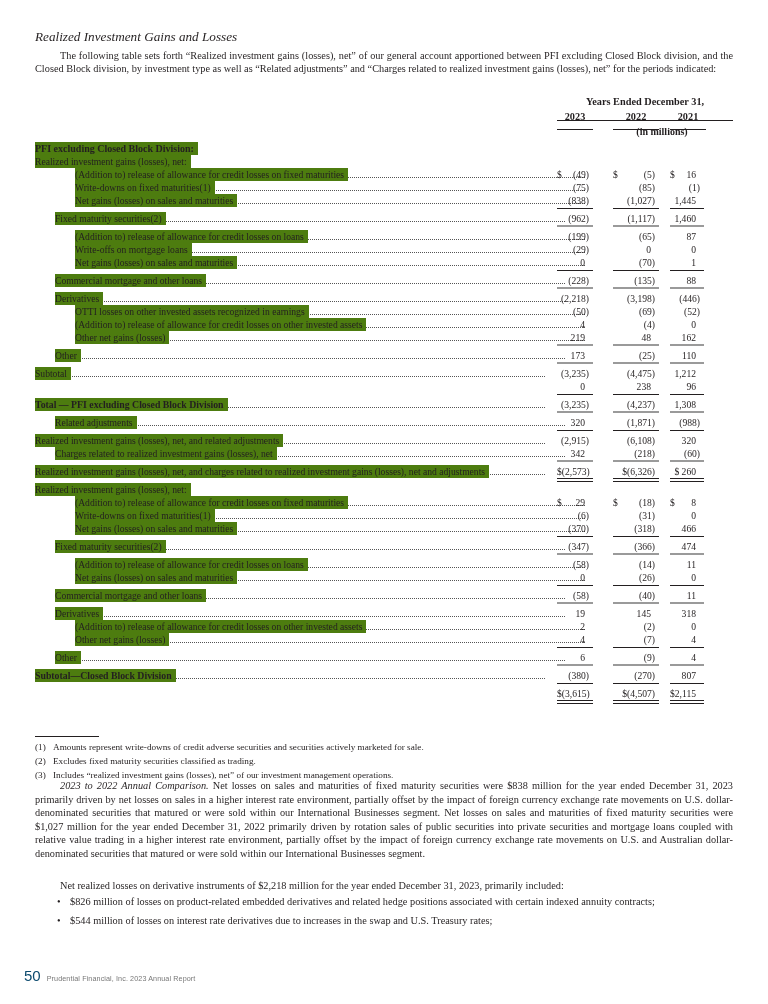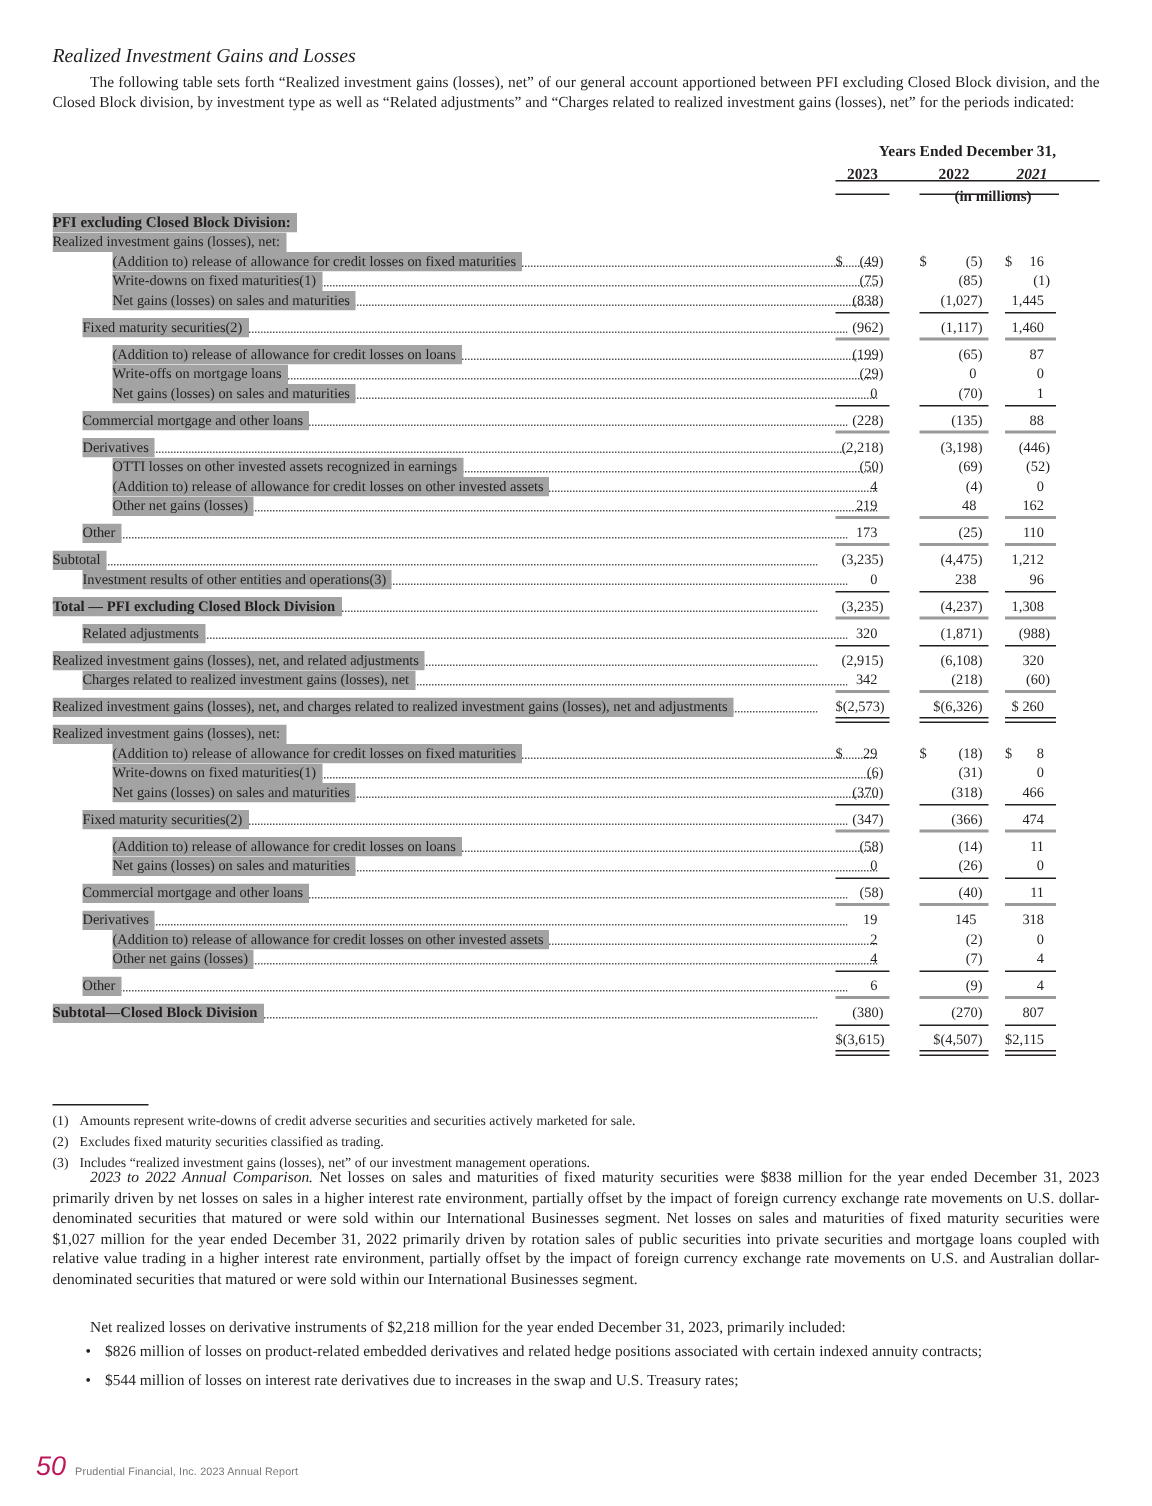--- a/index.html
+++ b/index.html
@@ -31,21 +31,21 @@
     position: absolute; top: 125px; left: 597px; width: 60px; text-align: center;
     font-weight: bold; font-size: 10px;
   }
 
   .tbl { position: absolute; left: 0; top: 142px; width: 698px; }
   .row { position: relative; height: 13px; }
   .row .label {
     position: absolute; left: 0; width: 510px; white-space: nowrap; overflow: hidden;
     font-size: 9.6px; line-height: 13px;
   }
-  .row .label span.txt { background: #a3a3a3; padding-right: 4px; position: relative; z-index: 1; }
+  .row .label span.txt { background: #4d7c0f; padding-right: 4px; position: relative; z-index: 1; }
   .row .label .dots {
     position: absolute; left: 0; right: 0; bottom: 3px; height: 0;
     border-bottom: 1.5px dotted #555; z-index: 0;
   }
   .row.bold .label { font-weight: bold; font-size: 9.8px; }
   .row.head .label { font-weight: bold; font-size: 10px; }
   .ind1 .label { padding-left: 20px; }
   .ind2 .label { padding-left: 40px; }
   .row .label span.txt { display: inline-block; }
   .row.ind1 .label .dots { left: 20px; }
@@ -93,35 +93,35 @@
     text-indent: 25px; font-size: 10.3px; line-height: 13px;
   }
   ul.bullets {
     position: absolute; top: 895px; left: 0; width: 698px; margin: 0; padding: 0; list-style: none;
     font-size: 10.3px; line-height: 13px;
   }
   ul.bullets li { position: relative; padding-left: 35px; margin-bottom: 6px; padding-right: 50px; }
   ul.bullets li .bul { position: absolute; left: 22px; }
 
   .footer { position: absolute; left: 24px; top: 966px; font-family: "Liberation Sans", "DejaVu Sans", sans-serif; color: #555; }
-  .footer .pg { font-size: 18px; color: #be185d; font-style: italic; }
+  .footer .pg { font-size: 15px; color: #0c4a6e; }
   .footer .rpt { font-size: 7.2px; margin-left: 6px; color: #777; letter-spacing: 0.1px; }
 </style>
 </head>
 <body>
 
 <div class="page">
   <h2 class="section-title">Realized Investment Gains and Losses</h2>
   <p class="intro">The following table sets forth “Realized investment gains (losses), net” of our general account apportioned between PFI excluding Closed Block division, and the Closed Block division, by investment type as well as “Related adjustments” and “Charges related to realized investment gains (losses), net” for the periods indicated:</p>
 
   <div class="hdr-years">Years Ended December 31,</div>
   <div class="hdr-cols">
     <div class="hdr-col" style="left:522px;width:36px;">2023</div>
     <div class="hdr-col" style="left:578px;width:46px;">2022</div>
-    <div class="hdr-col" style="left:635px;width:36px;font-style:italic;">2021</div>
+    <div class="hdr-col" style="left:635px;width:36px;">2021</div>
   </div>
   <div class="hdr-unit">(in millions)</div>
 
   <div class="tbl" id="tbl">
       <div class="row head nodots">
         <div class="label"><span class="txt">PFI excluding Closed Block Division:</span></div>
       </div>
       <div class="row nodots">
         <div class="label"><span class="txt">Realized investment gains (losses), net:</span></div>
       </div>
@@ -209,21 +209,20 @@
         <div class="val c2 nop"><span>110</span></div>
       </div>
       <div class="gap"></div>
       <div class="row">
         <div class="label"><span class="txt">Subtotal</span><span class="dots"></span></div>
         <div class="val c0 paren"><span>(3,235)</span></div>
         <div class="val c1 paren"><span>(4,475)</span></div>
         <div class="val c2 nop"><span>1,212</span></div>
       </div>
       <div class="row ind1 ul-single">
-        <div class="label"><span class="txt">Investment results of other entities and operations(3)</span><span class="dots"></span></div>
         <div class="val c0 nop"><span>0</span></div>
         <div class="val c1 nop"><span>238</span></div>
         <div class="val c2 nop"><span>96</span></div>
       </div>
       <div class="gap"></div>
       <div class="row bold ul-gray">
         <div class="label"><span class="txt">Total — PFI excluding Closed Block Division</span><span class="dots"></span></div>
         <div class="val c0 paren"><span>(3,235)</span></div>
         <div class="val c1 paren"><span>(4,237)</span></div>
         <div class="val c2 nop"><span>1,308</span></div>

